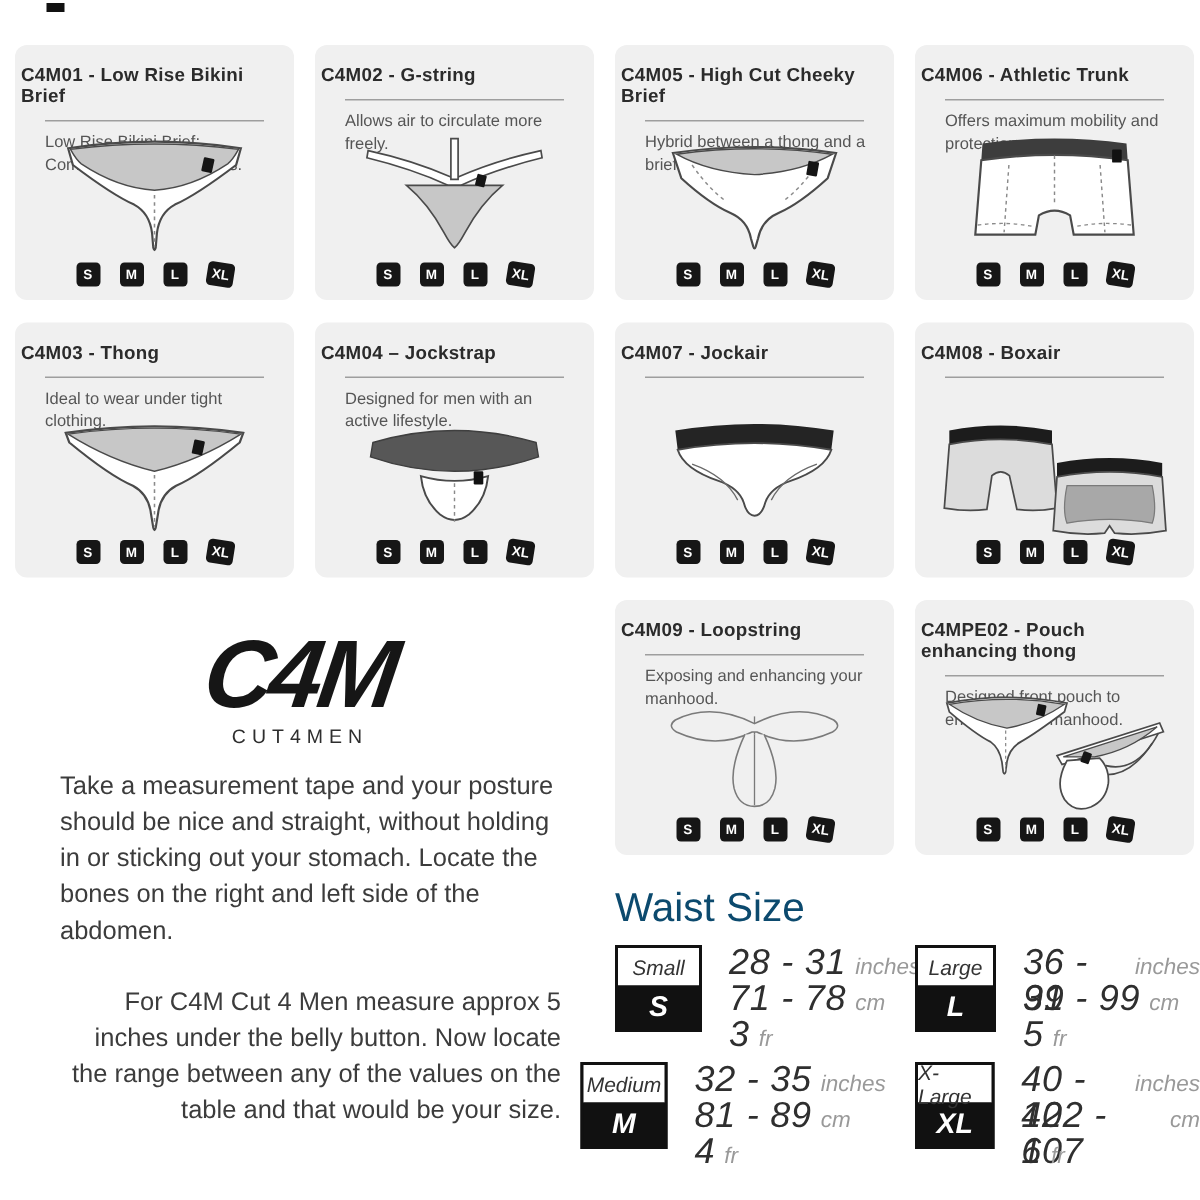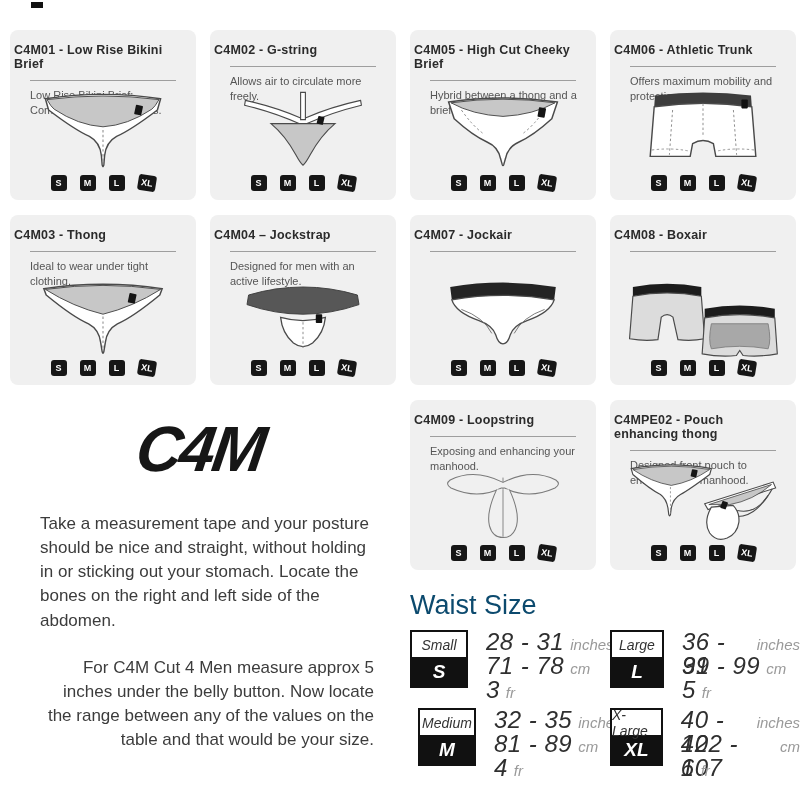--- a/index.html
+++ b/index.html
@@ -256,20 +256,21 @@
     <div class="sizes">
       <span class="size-chip">S</span>
       <span class="size-chip">M</span>
       <span class="size-chip">L</span>
       <span class="size-chip xl">XL</span>
     </div>
   </div>
 
   <div class="logo">
     <div class="logo-main">C4M</div>
+    <div class="logo-sub">CUT4MEN</div>
   </div>
 
   <div class="instructions">
     <div class="p1">Take a measurement tape and your posture should be nice and straight, without holding in or sticking out your stomach. Locate the bones on the right and left side of the abdomen.</div>
     <div class="p2">For C4M Cut 4 Men measure approx 5 inches under the belly button. Now locate the range between any of the values on the table and that would be your size.</div>
   </div>
 
   <div class="waist-title">Waist Size</div>
 
   <div class="wentry" style="left:410px;top:630px">
@@ -307,21 +308,21 @@
           <span class="num">91 - 99</span>
           <span class="unit">cm</span>
         </div>
       <div class="wline">
           <span class="num">5</span>
           <span class="unit">fr</span>
         </div>
     </div>
   </div>
 
-  <div class="wentry" style="left:418px;top:708px">
+  <div class="wentry" style="left:387px;top:708px">
     <div class="wbox">
       <div class="wbox-label">Medium</div>
       <div class="wbox-abbr">M</div>
     </div>
     <div class="wvals">
       <div class="wline">
           <span class="num">32 - 35</span>
           <span class="unit">inches</span>
         </div>
       <div class="wline">

